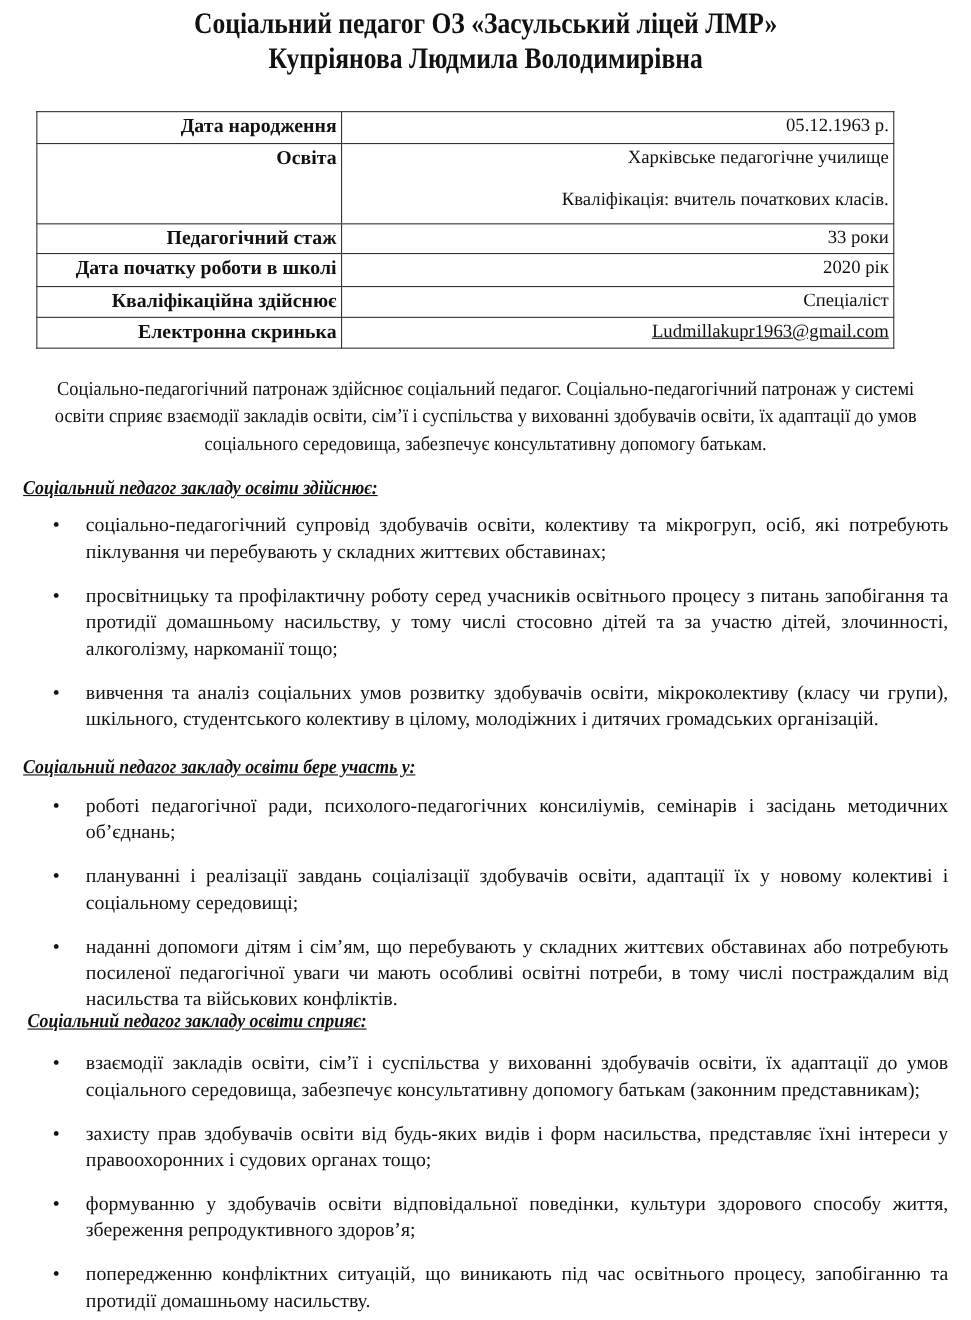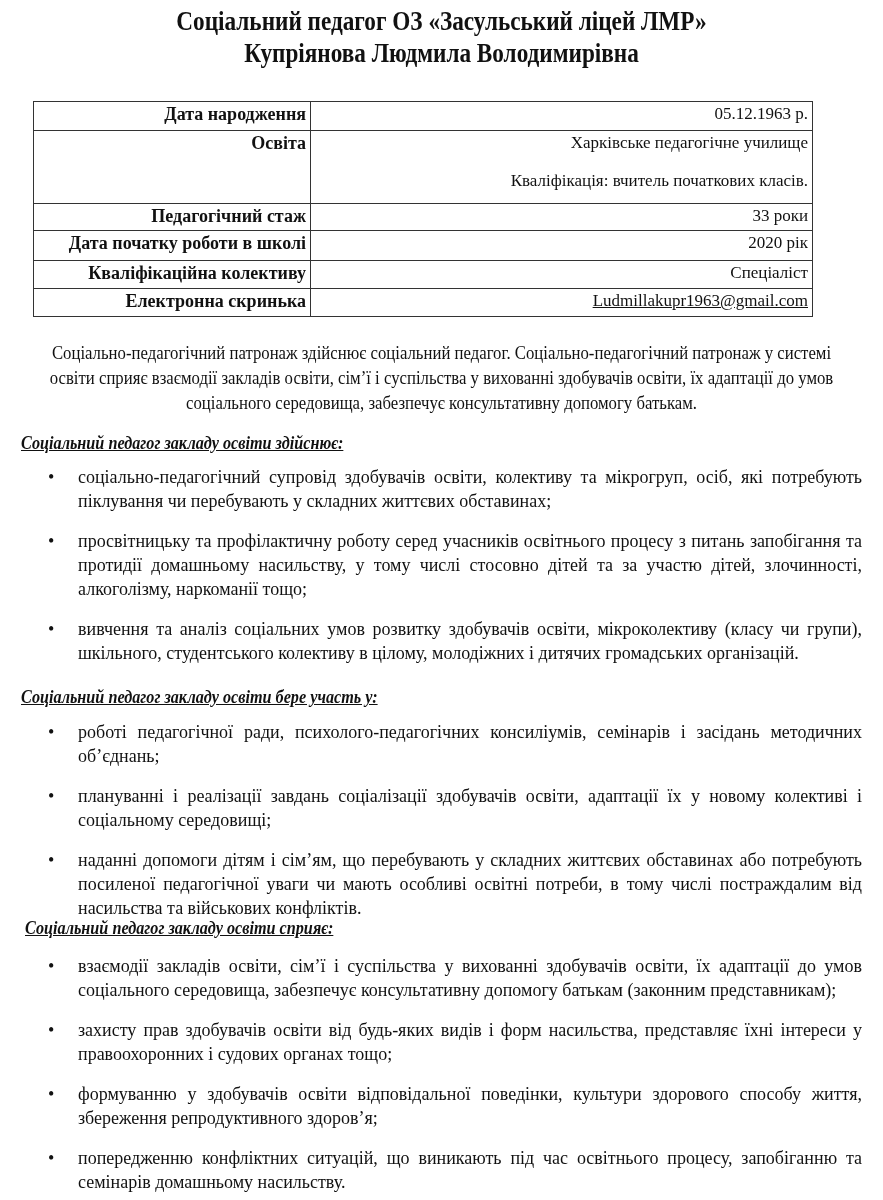--- a/index.html
+++ b/index.html
@@ -79,21 +79,21 @@
   </tr>
   <tr class="r3">
     <td class="k">Педагогічний стаж</td>
     <td>33 роки</td>
   </tr>
   <tr class="r4">
     <td class="k">Дата початку роботи в школі</td>
     <td>2020 рік</td>
   </tr>
   <tr class="r5">
-    <td class="k">Кваліфікаційна колективу</td>
+    <td class="k">Кваліфікаційна здійснює</td>
     <td>Спеціаліст</td>
   </tr>
   <tr class="r6">
     <td class="k">Електронна скринька</td>
     <td>
       <span class="email">Ludmillakupr1963@gmail.com</span>
     </td>
   </tr>
 </tbody>
   </table>
@@ -141,15 +141,15 @@
   <li>
       <span class="bullet">•</span>
       <span class="txt">захисту прав здобувачів освіти від будь-яких видів і форм насильства, представляє їхні інтереси у правоохоронних і судових органах тощо;</span>
     </li>
   <li>
       <span class="bullet">•</span>
       <span class="txt">формуванню у здобувачів освіти відповідальної поведінки, культури здорового способу життя, збереження репродуктивного здоров’я;</span>
     </li>
   <li>
       <span class="bullet">•</span>
-      <span class="txt">попередженню конфліктних ситуацій, що виникають під час освітнього процесу, запобіганню та семінарів домашньому насильству.</span>
+      <span class="txt">попередженню конфліктних ситуацій, що виникають під час освітнього процесу, запобіганню та протидії домашньому насильству.</span>
     </li>
 </ul>
 
 </body></html>

